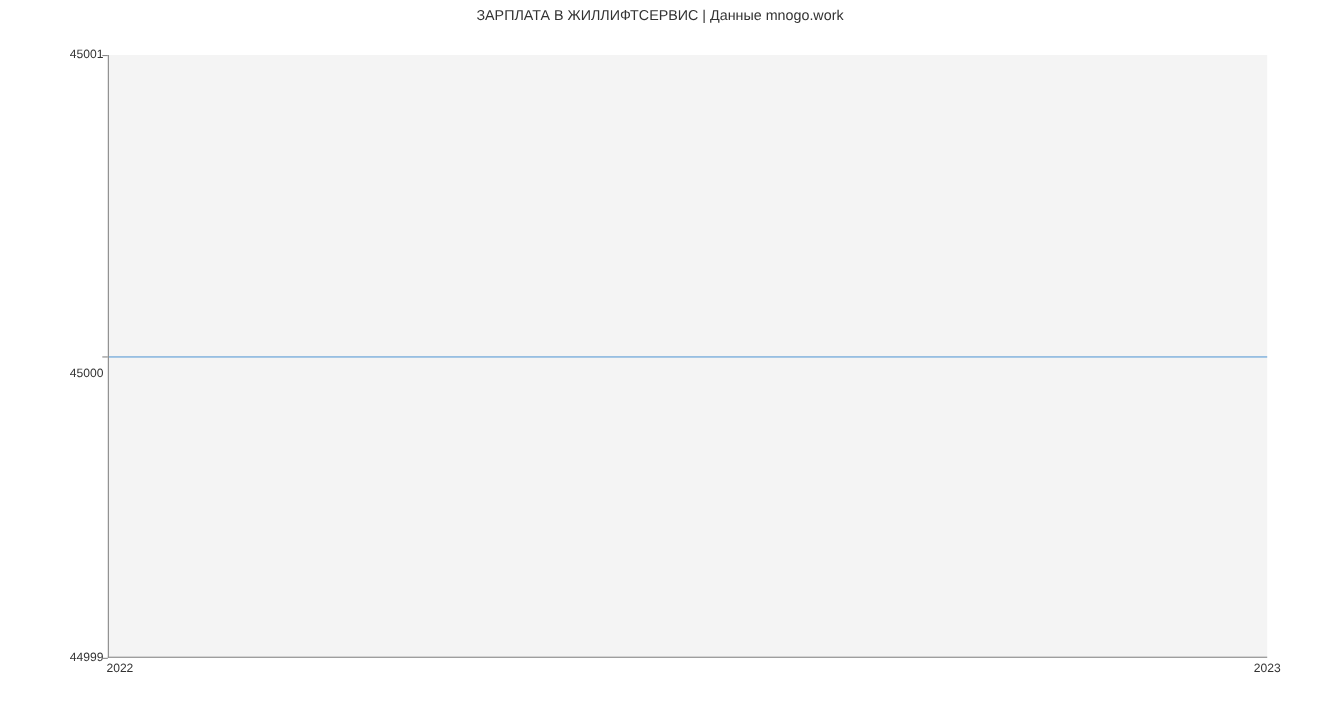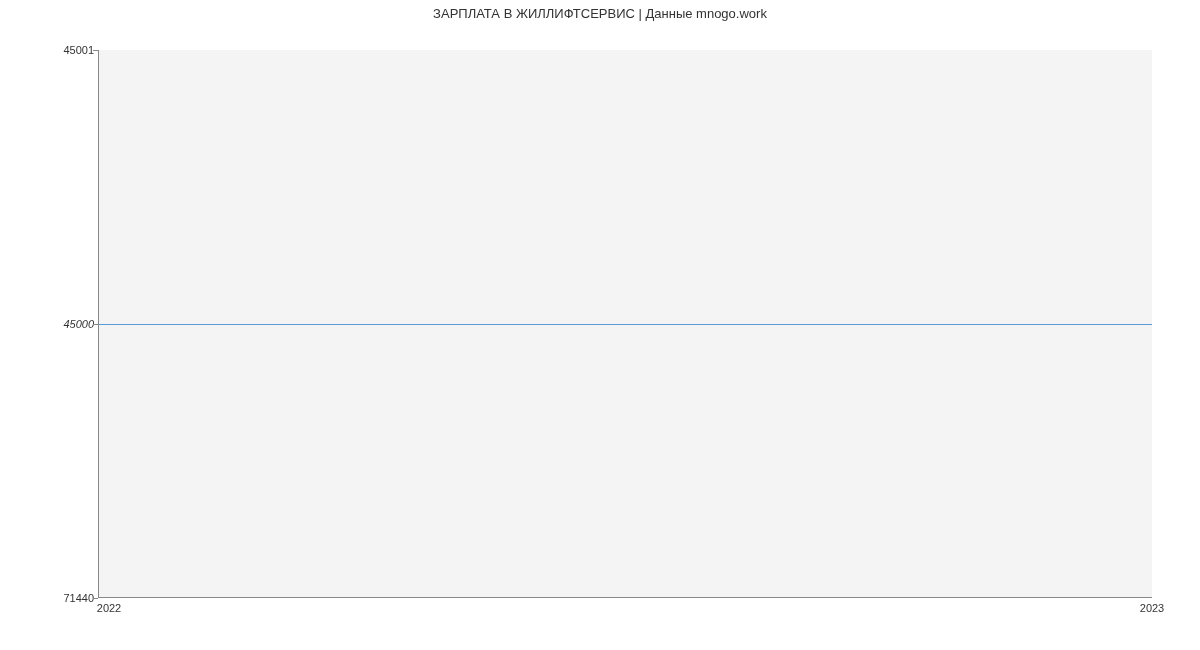--- a/index.html
+++ b/index.html
@@ -71,21 +71,21 @@
 <div class="chart-container">
   <div class="chart-title">ЗАРПЛАТА В ЖИЛЛИФТСЕРВИС | Данные mnogo.work</div>
 
   <div class="plot-area">
     <div class="data-line" style="top: 50%;"></div>
   </div>
 
   <div class="y-tick-label" style="top: 50px; text-align: right;">45001</div>
   <div class="y-tick-mark" style="top: 50px;"></div>
 
-  <div class="y-tick-label" style="top: 324px; font-style: italic;">45000</div>
+  <div class="y-tick-label" style="top: 340px;">45000</div>
   <div class="y-tick-mark" style="top: 324px;"></div>
 
-  <div class="y-tick-label" style="top: 598px;">71440</div>
+  <div class="y-tick-label" style="top: 598px;">44999</div>
   <div class="y-tick-mark" style="top: 598px;"></div>
 
   <div class="x-tick-label" style="left: 98px; margin-left: 11px;">2022</div>
   <div class="x-tick-label" style="left: 1152px;">2023</div>
 </div>
 
 </body></html>

